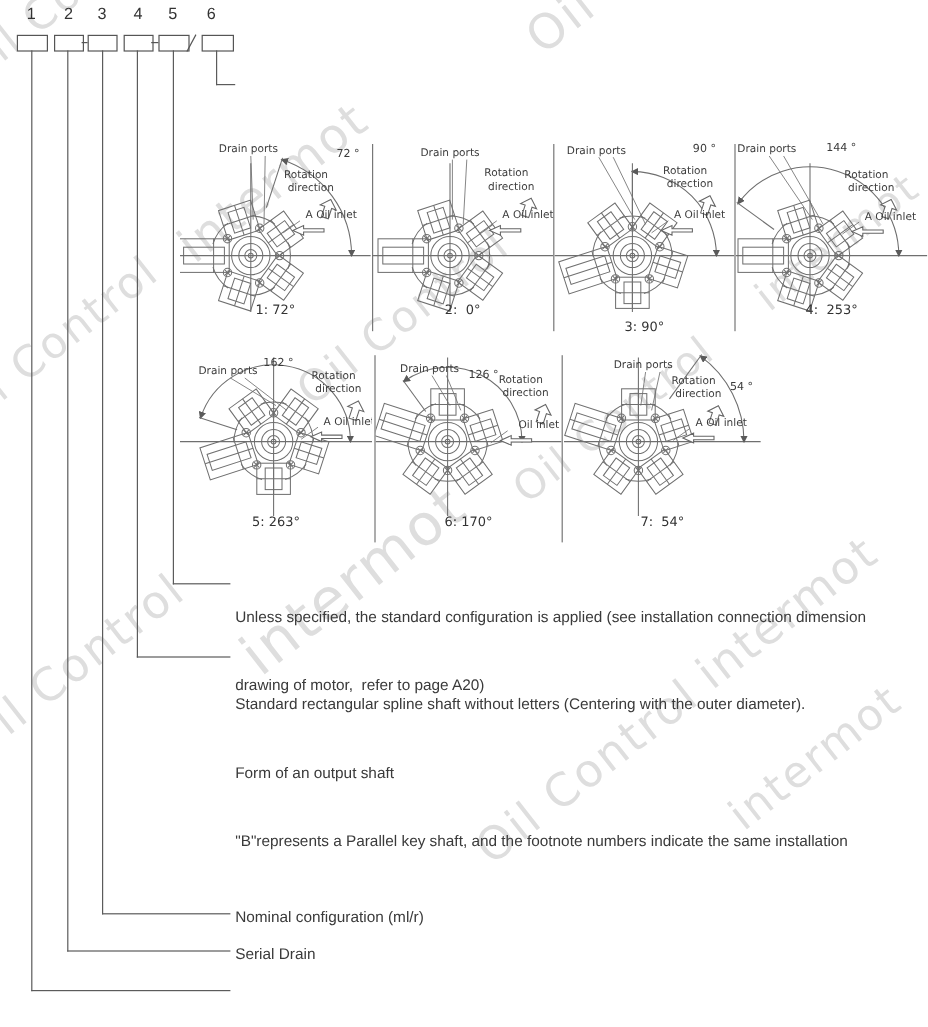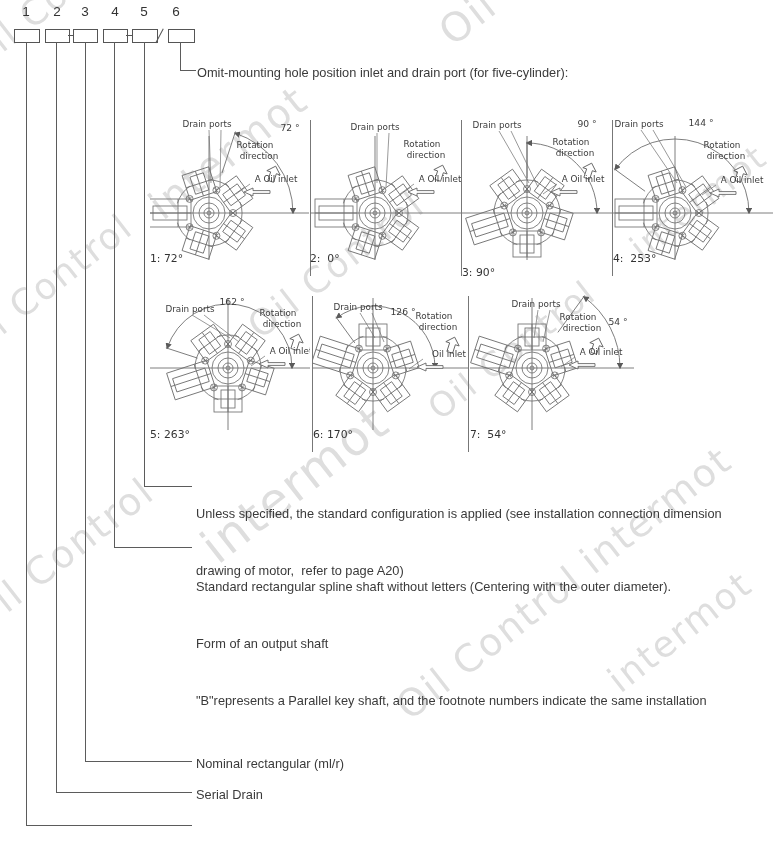--- a/index.html
+++ b/index.html
@@ -28,21 +28,21 @@
           transform:rotate(28deg);z-index:1;}
   .vline{position:absolute;width:1.1px;background:#5b5b5b;z-index:1;}
   .hline{position:absolute;height:1.1px;background:#5b5b5b;z-index:1;}
   .vsep{position:absolute;width:1px;background:#777;z-index:1;}
   
   .txt{position:absolute;font-size:12.8px;line-height:19px;white-space:pre;z-index:2;color:#3a3a3a;}
   .txt.tight{line-height:18px;}
   
   .cell{position:absolute;z-index:1;}
   .cell svg{position:absolute;left:0;top:0;}
-  .cap{position:absolute;left:0;right:0;font-size:10.8px;color:#333;
+  .cap{position:absolute;left:0;right:0;text-align:center;font-size:10.8px;color:#333;
        white-space:pre;font-family:"DejaVu Sans",sans-serif;z-index:2;}
 </style>
 </head>
 <body>
 
 <div class="page">
 
   <div class="wm">Oil Control</div>
   <div class="wm">Oil Control</div>
   <div class="wm">intermot</div>
@@ -85,40 +85,39 @@
   <div class="hline" style="left:85px;top:761px;width:107px"></div>
   <div class="hline" style="left:56px;top:792px;width:136px"></div>
   <div class="hline" style="left:26px;top:825px;width:166px"></div>
 
   <div class="vsep" style="left:310px;top:120px;height:156px"></div>
   <div class="vsep" style="left:461px;top:120px;height:156px"></div>
   <div class="vsep" style="left:612px;top:120px;height:156px"></div>
   <div class="vsep" style="left:312px;top:296px;height:156px"></div>
   <div class="vsep" style="left:468px;top:296px;height:156px"></div>
 
-  <div class="txt" style="left:197px;top:63px">Omit-mounting hole position inlet and drain port (for five-cylinder):</div>
 
   <div class="txt" style="left:196px;top:466px">
     <div>Unless specified, the standard configuration is applied (see installation connection dimension</div>
     <div>drawing of motor,  refer to page A20)</div>
   </div>
 
   <div class="txt" style="left:196px;top:539px">
     <div>Standard rectangular spline shaft without letters (Centering with the outer diameter).</div>
     <div>Form of an output shaft</div>
     <div>"B"represents a Parallel key shaft, and the footnote numbers indicate the same installation</div>
     
     
     
     
     
     
   </div>
 
-  <div class="txt" style="left:196px;top:754px">Nominal rectangular (ml/r)</div>
+  <div class="txt" style="left:196px;top:754px">Nominal configuration (ml/r)</div>
   <div class="txt" style="left:196px;top:785px">Serial Drain</div>
 
   <div class="txt tight" style="left:196px;top:817px">
     <div>NHM Series Identifier: (Intermot crankshaft connecting radial piston hydraulic motor)</div>
     
   </div>
 
   <div class="cell" id="cell0" style="left:150px;top:112px;width:159px;height:168px">
     <svg width="159" height="168" viewBox="0 0 159 168">
         <defs>

